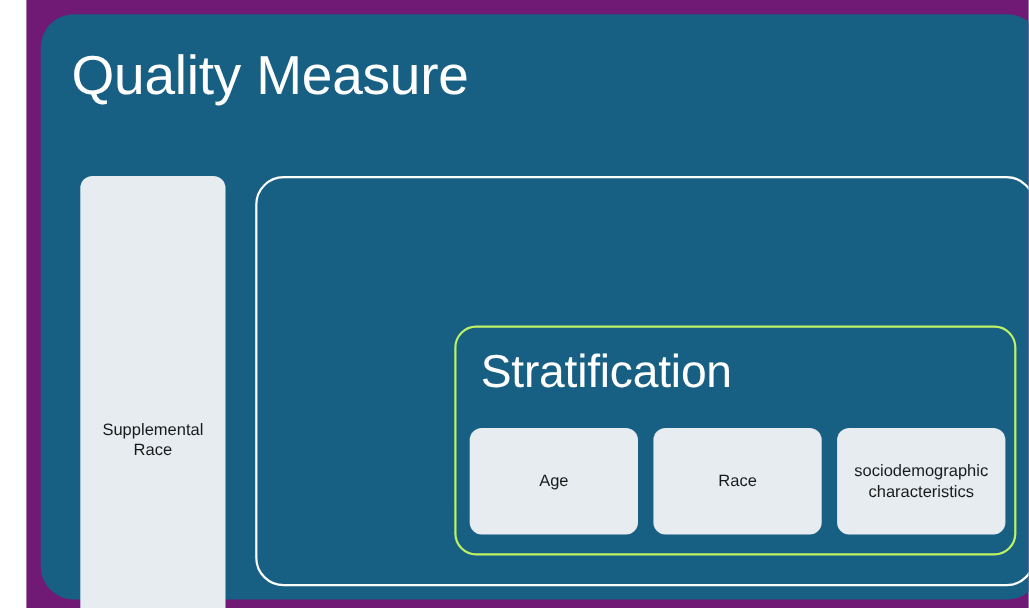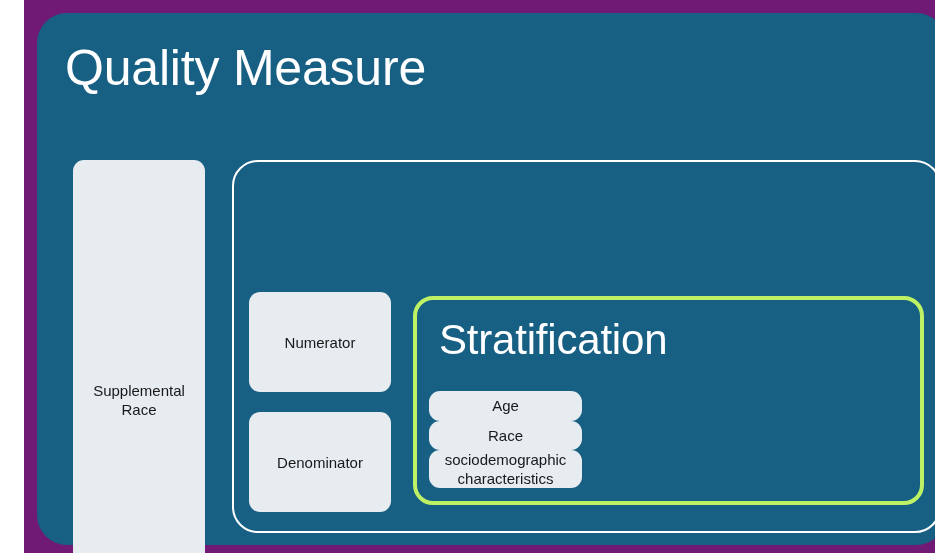--- a/index.html
+++ b/index.html
@@ -122,21 +122,21 @@
     text-align: center;
   }
 
   
   .stratification {
     position: absolute;
     left: 179px;
     top: 134px;
     width: 511px;
     height: 209px;
-    border: 4px solid #bef264;
+    border: 2px solid #bef264;
     border-radius: 20px;
     box-sizing: border-box;
     background: transparent;
   }
 
   .strat-title {
     position: absolute;
     left: 22px;
     top: 16px;
     font-size: 42px;
@@ -147,21 +147,20 @@
     white-space: nowrap;
   }
 
   .strat-boxes {
     position: absolute;
     left: 12px;
     top: 91px;
     width: 487px;
     height: 97px;
     display: flex;
-    flex-direction: column;
     justify-content: space-between;
     align-items: stretch;
   }
 
   .strat-box {
     width: 153px;
     height: 97px;
     background: #e6ecf0;
     border-radius: 11px;
     display: flex;
@@ -189,28 +188,20 @@
     <div class="supplemental-box">
       <div class="supplemental-label">
         <span>Supplemental</span><br>
         <span>Race</span>
       </div>
     </div>
 
     <div class="initial-population">
 
 
-      <div class="nd-column">
-        <div class="nd-box">
-          <span class="nd-label">Numerator</span>
-        </div>
-        <div class="nd-box">
-          <span class="nd-label">Denominator</span>
-        </div>
-      </div>
 
       <div class="stratification">
 
         <div class="strat-title">Stratification</div>
 
         <div class="strat-boxes">
 
           <div class="strat-box">
             <span class="strat-label">Age</span>
           </div>

